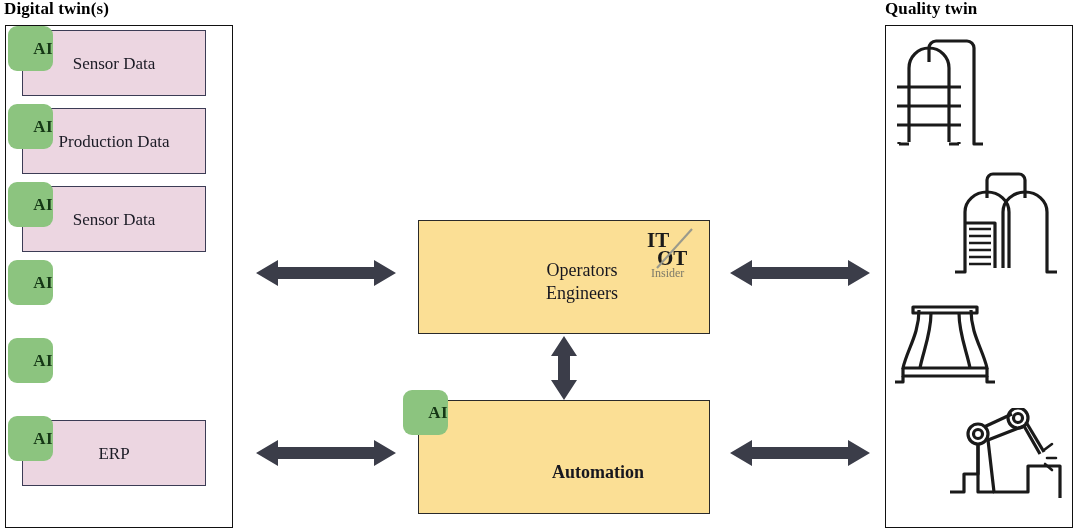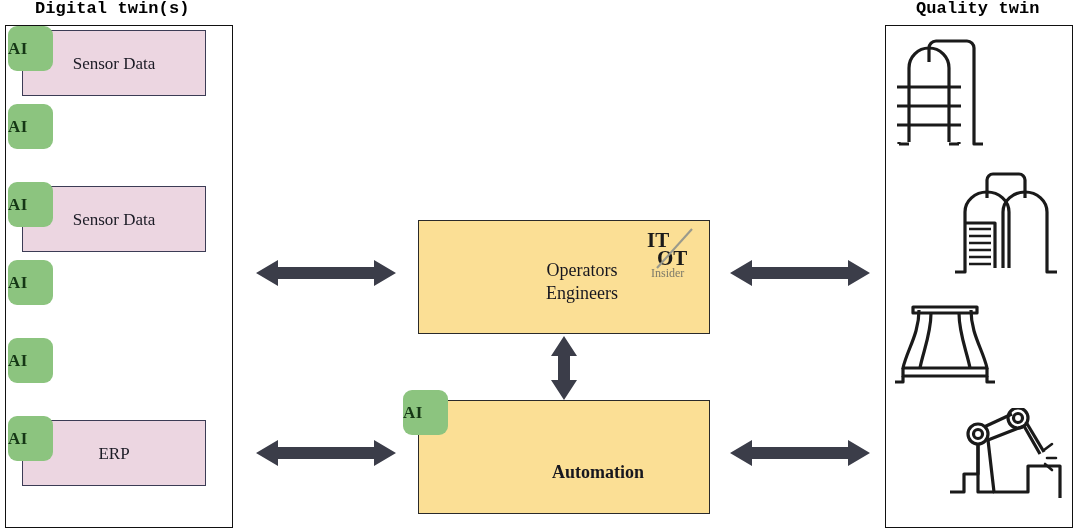--- a/index.html
+++ b/index.html
@@ -10,27 +10,26 @@
   body {
     width: 1076px;
     height: 532px;
     position: relative;
     overflow: hidden;
     font-family: "Liberation Serif", "DejaVu Serif", serif;
   }
 
   .panel-title {
     position: absolute;
-    font-family: Liberation Mono, monospace;
+    font-family: Liberation Serif, serif;
     font-weight: bold;
     font-size: 17px;
     color: #000000;
     letter-spacing: 0.1px;
     white-space: nowrap;
-    margin-left: 31px;
   }
   #digital-title { left: 4px; top: -1px; }
   #physical-title { left: 885px; top: -1px; }
 
   .outer-box {
     position: absolute;
     border: 1.6px solid #111111;
     background: #ffffff;
     box-sizing: border-box;
   }
@@ -69,21 +68,21 @@
   .ai-badge {
     position: absolute;
     left: 0px;
     top: 0px;
     width: 45px;
     height: 45px;
     background: #8cc47f;
     border-radius: 9px;
     display: flex;
     align-items: center;
-    justify-content: flex-start;
+    justify-content: flex-end;
     z-index: 4;
   }
   .ai-badge span {
     font-family: "Liberation Serif", "DejaVu Serif", serif;
     font-weight: bold;
     font-size: 17px;
     color: #153715;
     letter-spacing: 0.4px;
   }
 
@@ -162,20 +161,23 @@
 <div id="source-list">
     <div class="src-row" style="top: 26px;">
       <div class="src-box">
         <div class="src-label">Sensor Data</div>
       </div>
       <div class="ai-badge">
         <span>AI</span>
       </div>
     </div>
     <div class="src-row" style="top: 104px;">
+      <div class="src-box">
+        <div class="src-label">Production Data</div>
+      </div>
       <div class="ai-badge">
         <span>AI</span>
       </div>
     </div>
     <div class="src-row" style="top: 182px;">
       <div class="src-box">
         <div class="src-label">Sensor Data</div>
       </div>
       <div class="ai-badge">
         <span>AI</span>

